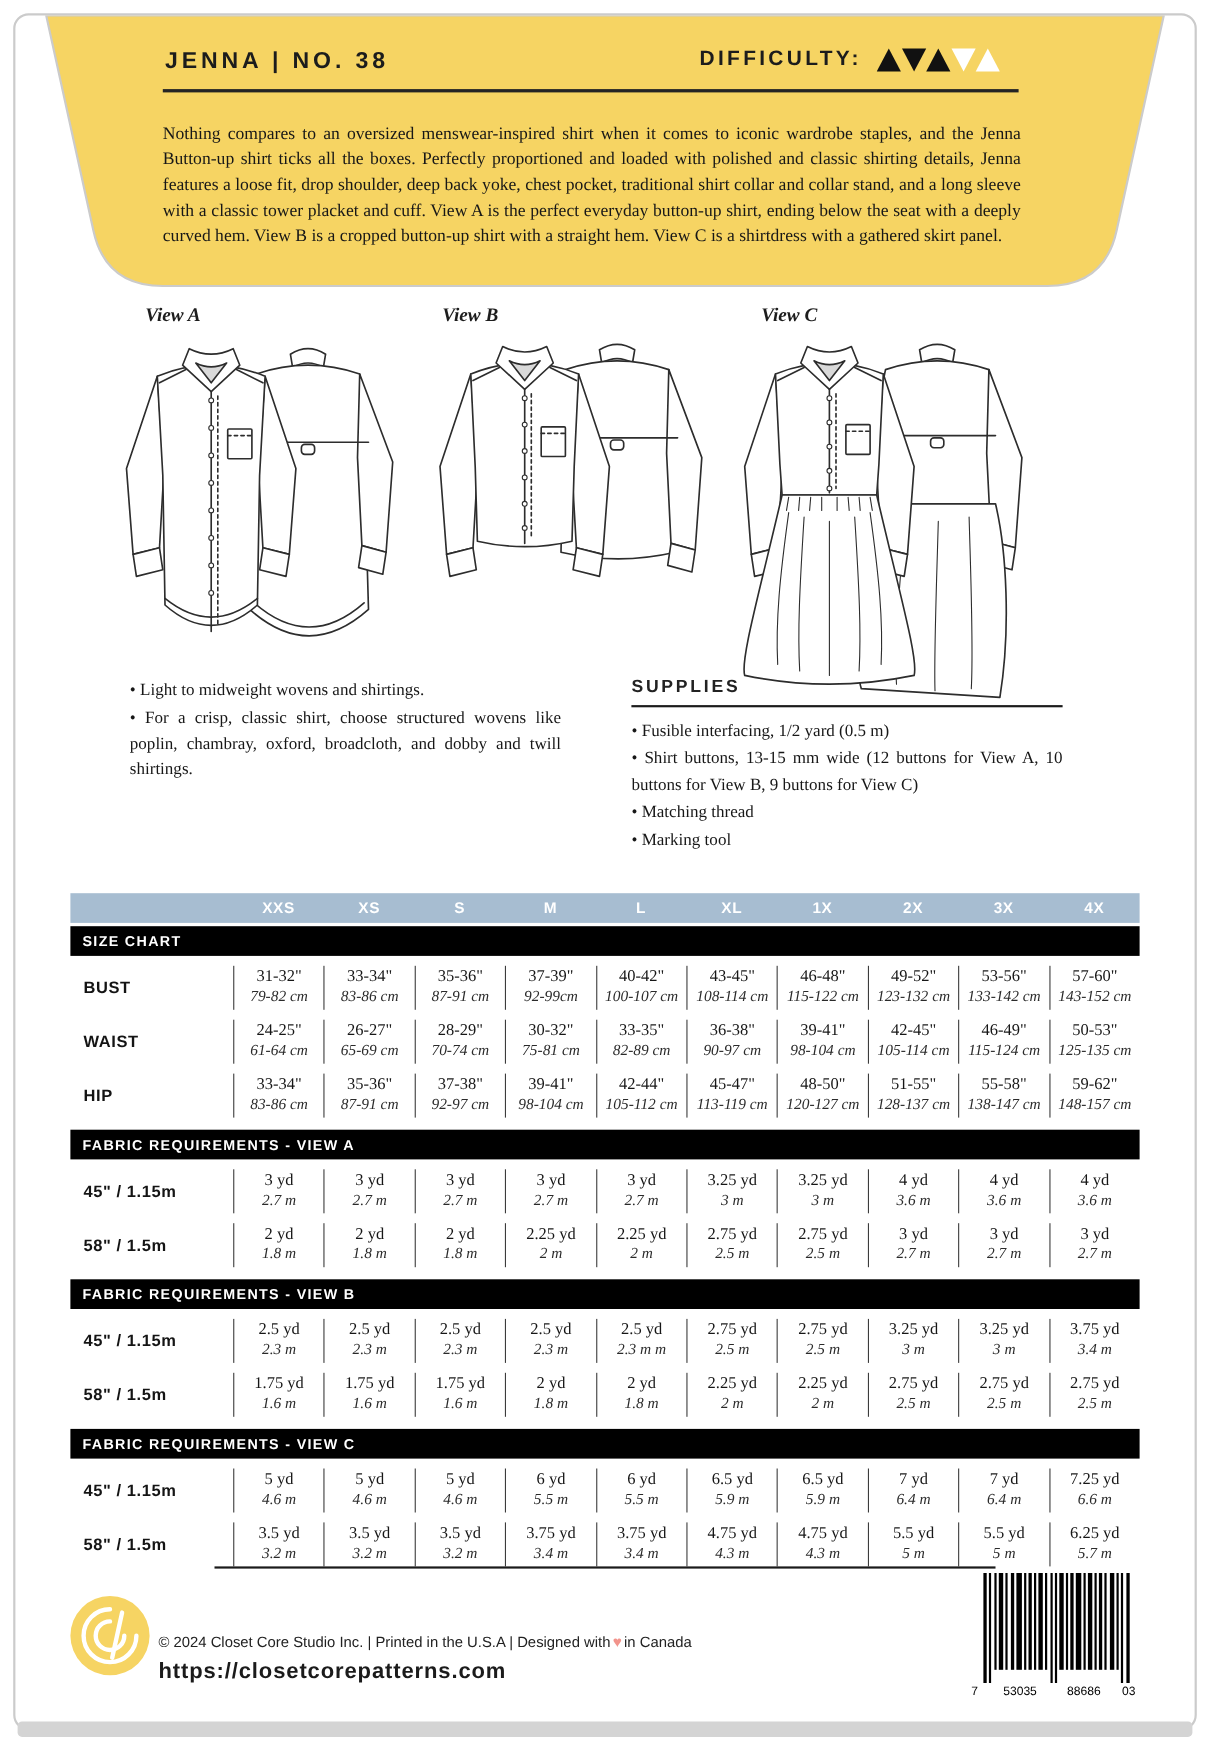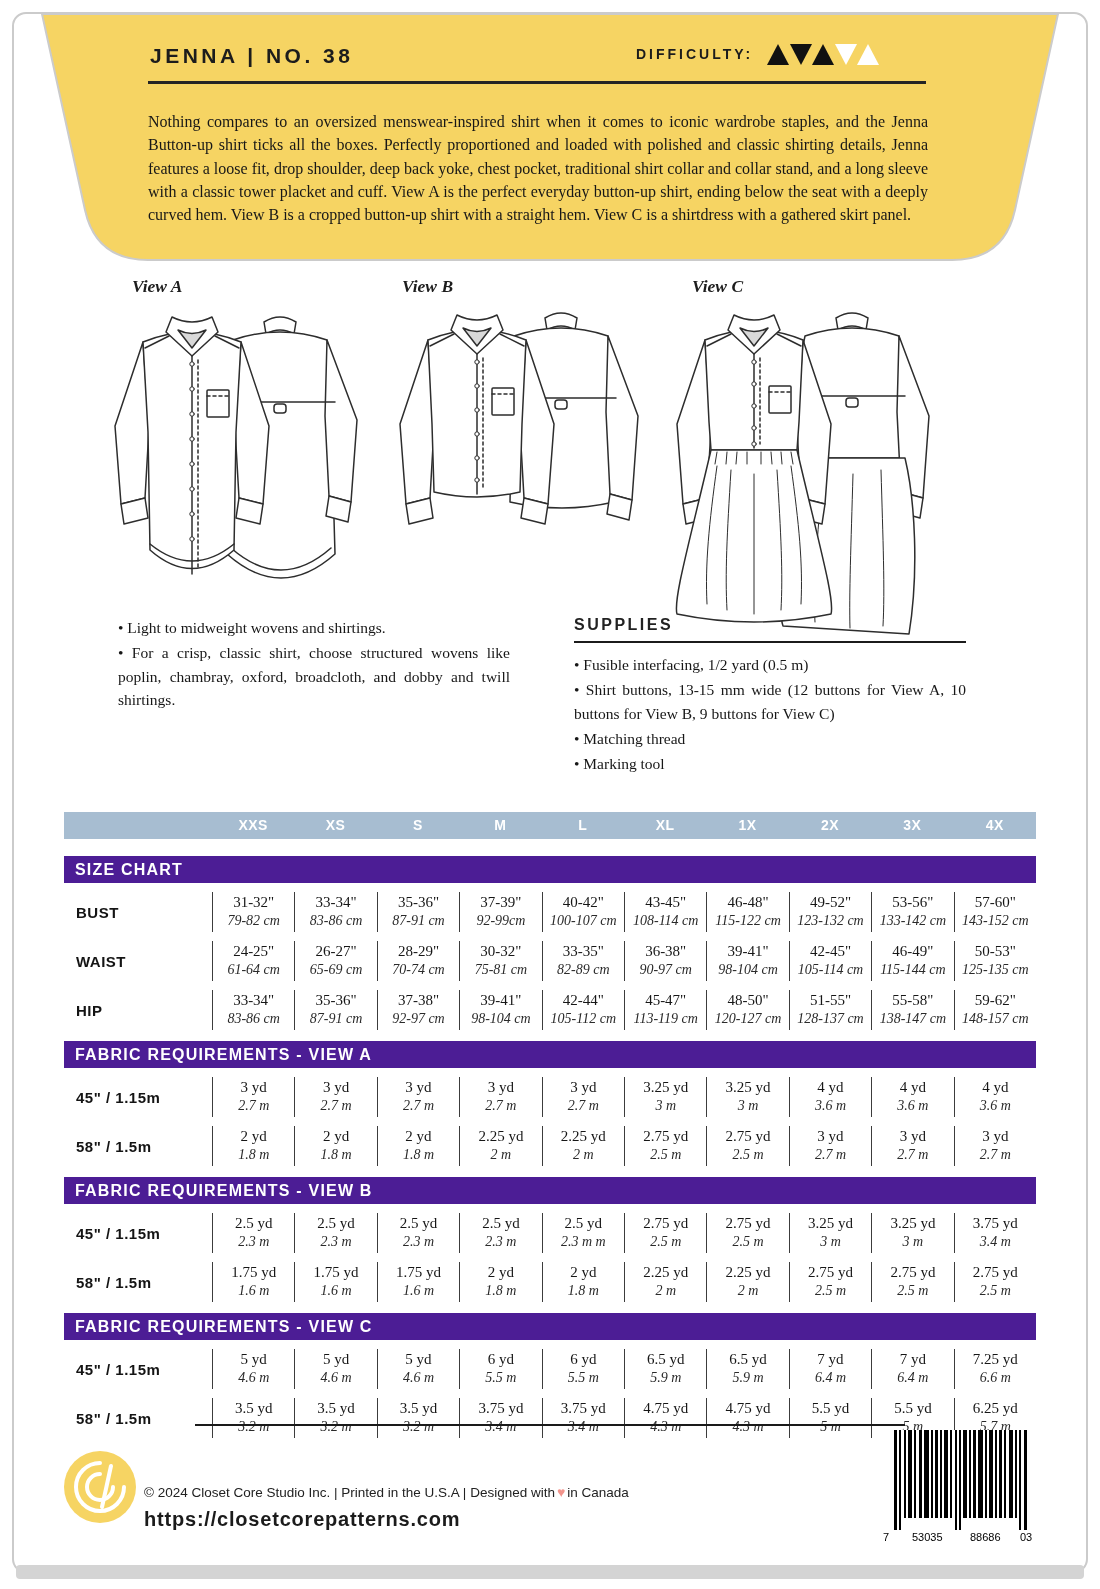--- a/index.html
+++ b/index.html
@@ -9,21 +9,21 @@
   .frame{position:absolute;left:12px;top:12px;right:12px;bottom:16px;
          border:2px solid #cbcbcb;border-radius:14px;}
   .bottom-strip{position:absolute;left:16px;right:16px;bottom:10px;height:14px;
          background:#d4d4d4;border-radius:4px;}
   
   .yellow-wrap{position:absolute;left:14px;top:14px;width:1072px;height:256px;}
   .yellow-wrap svg{display:block;}
   .pattern-title{position:absolute;left:150px;top:44px;font-size:21px;font-weight:bold;
          letter-spacing:3.5px;color:#1c1c1c;}
   .difficulty{position:absolute;left:636px;top:42px;display:flex;align-items:center;gap:14px;}
-  .difficulty .lab{font-size:14px;font-weight:bold;letter-spacing:3px;color:#1c1c1c;}
+  .difficulty .lab{font-size:19px;font-weight:bold;letter-spacing:3px;color:#1c1c1c;}
   .title-rule{position:absolute;left:148px;top:81px;width:778px;height:2.5px;background:#242424;}
   .desc{position:absolute;left:148px;top:94px;width:780px;font-family:"Liberation Serif",serif;
         font-size:16px;line-height:1.46;text-align:justify;color:#171717;}
   
   .view-caption{position:absolute;width:240px;font-family:"Liberation Serif",serif;
         font-style:italic;font-weight:bold;font-size:17.5px;color:#1d1d1d;top:276px;}
   .cap-a{left:132px;} .cap-b{left:402px;} .cap-c{left:692px;}
   .ill{position:absolute;}
   .ill path,.ill rect,.ill circle{fill:#fff;stroke:#2d2d2d;stroke-width:1.5;
         stroke-linejoin:round;stroke-linecap:round;}
@@ -38,22 +38,22 @@
   .sec-head{font-size:16px;font-weight:bold;letter-spacing:2.5px;color:#222;
         border-bottom:2px solid #1b1b1b;padding-bottom:7px;margin-bottom:10px;}
   .bullets{font-family:"Liberation Serif",serif;font-size:15.5px;line-height:1.5;
         text-align:justify;color:#171717;}
   .bullets .li{margin-bottom:2px;}
   .bullets .li::before{content:"• ";}
   
   .tablewrap{position:absolute;left:64px;top:812px;width:972px;}
   .gridrow{display:grid;grid-template-columns:148px repeat(10,1fr);}
   .band{height:27px;line-height:27px;color:#fff;}
-  .band-light{background:#a7bdd1;margin-bottom:17px;}
-  .band-dark{background:#4c1d95;font-size:16px;font-weight:bold;letter-spacing:1.2px;
+  .band-light{background:#a7bdd1;margin-bottom:3px;}
+  .band-dark{background:#000000;font-size:13px;font-weight:bold;letter-spacing:1.2px;
         padding-left:11px;}
   .size-col{text-align:center;font-size:14px;font-weight:bold;letter-spacing:.5px;}
   .trow{margin-top:9px;}
   .trow .lbl{font-size:15px;font-weight:bold;letter-spacing:.5px;align-self:center;
         padding-left:12px;color:#141414;}
   .cell{border-left:1px solid #3c3c3c;text-align:center;padding:1px 0 2px 0;}
   .v1{font-family:"Liberation Serif",serif;font-size:15px;color:#161616;line-height:19px;}
   .v2{font-family:"Liberation Serif",serif;font-style:italic;font-size:14px;color:#2a2a2a;line-height:18px;}
   .req-band{margin-top:11px;}
   
@@ -329,21 +329,21 @@
                 <div class="v2">98-104 cm</div>
               </div>
             
               <div class="cell">
                 <div class="v1">42-45"</div>
                 <div class="v2">105-114 cm</div>
               </div>
             
               <div class="cell">
                 <div class="v1">46-49"</div>
-                <div class="v2">115-144 cm</div>
+                <div class="v2">115-124 cm</div>
               </div>
             
               <div class="cell">
                 <div class="v1">50-53"</div>
                 <div class="v2">125-135 cm</div>
               </div>
             </div>
         </div>
 
         <div class="trow gridrow">

